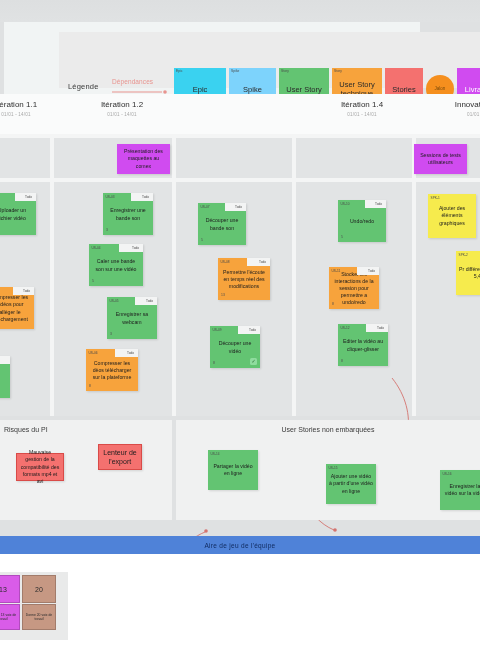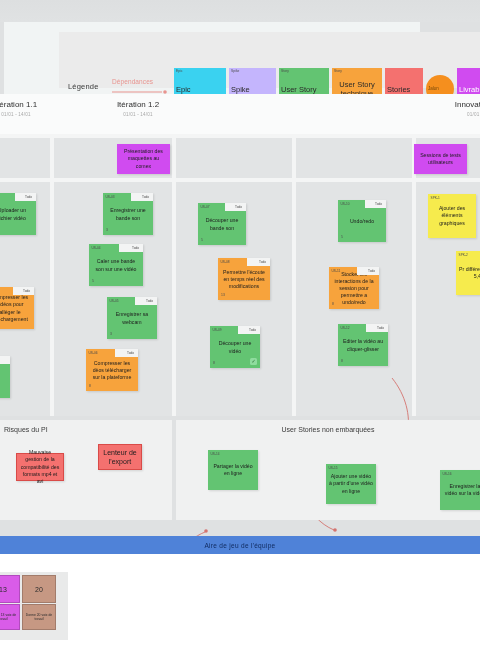--- a/index.html
+++ b/index.html
@@ -30,29 +30,29 @@
     position:absolute; left:64px; top:60px; font-size:7.5px; color:#3a3a3a;
     letter-spacing:.2px;
   }
   .dep-wrap { position:absolute; left:108px; top:56px; width:58px; height:20px;}
   .dep-text { font-size:6.5px; color:#e8948f; letter-spacing:.1px; }
   .dep-arrow { position:absolute; left:0; top:11px; width:56px; height:6px; }
 
   .legend-card {
     position:absolute; top:46px; height:42px;
     font-size:7.5px; color:#2b2b2b; text-align:center;
-    display:flex; align-items:center; justify-content:flex-start;
+    display:flex; align-items:center; justify-content:center;
     line-height:1.2; padding:0 2px;
   }
   .legend-card .tag {
     position:absolute; left:2px; top:1.5px; font-size:3.2px; color:#4a4a4a;
     letter-spacing:.1px;
   }
   .lc-epic   { left:170px; width:52px; background:#3ad2f0; }
-  .lc-spike  { left:225px; width:47px; background:#c4b5fd; }
+  .lc-spike  { left:225px; width:47px; background:#7dd3fc; }
   .lc-us     { left:275px; width:50px; background:#63c472; }
   .lc-ust    { left:328px; width:50px; background:#f7a33c; }
   .lc-risk   { left:381px; width:38px; background:#f4716f; }
   .lc-jalon  { left:422px; width:28px; height:28px; top:53px; border-radius:50%;
                background:#f58f1e; font-size:4.5px; color:#7a4a0a; }
   .lc-livr   { left:453px; width:42px; background:#d04bf0; color:#fff; }
 
   
   .iter-header {
     position:absolute; left:0; top:94px; width:480px; height:40px;
@@ -190,22 +190,26 @@
     <div class="legend-card lc-livr">
       <span>Livrable</span>
     </div>
   </div>
 
   <div class="iter-header">
     <div class="iter-col-head" style="left:-34px;width:100px">
       <div class="t">Itération 1.1</div>
       <div class="d">01/01 - 14/01</div>
     </div>
-    <div class="iter-col-head" style="left:78px;width:120px">
+    <div class="iter-col-head" style="left:62px;width:120px">
       <div class="t">Itération 1.2</div>
+      <div class="d">01/01 - 14/01</div>
+    </div>
+    <div class="iter-col-head" style="left:302px;width:120px">
+      <div class="t">Itération 1.4</div>
       <div class="d">01/01 - 14/01</div>
     </div>
     <div class="iter-col-head" style="left:422px;width:110px">
       <div class="t">Innovation &amp;</div>
       <div class="d">01/01 - 1</div>
     </div>
   </div>
 
   <div class="board">
     <div class="row-sep"></div>

